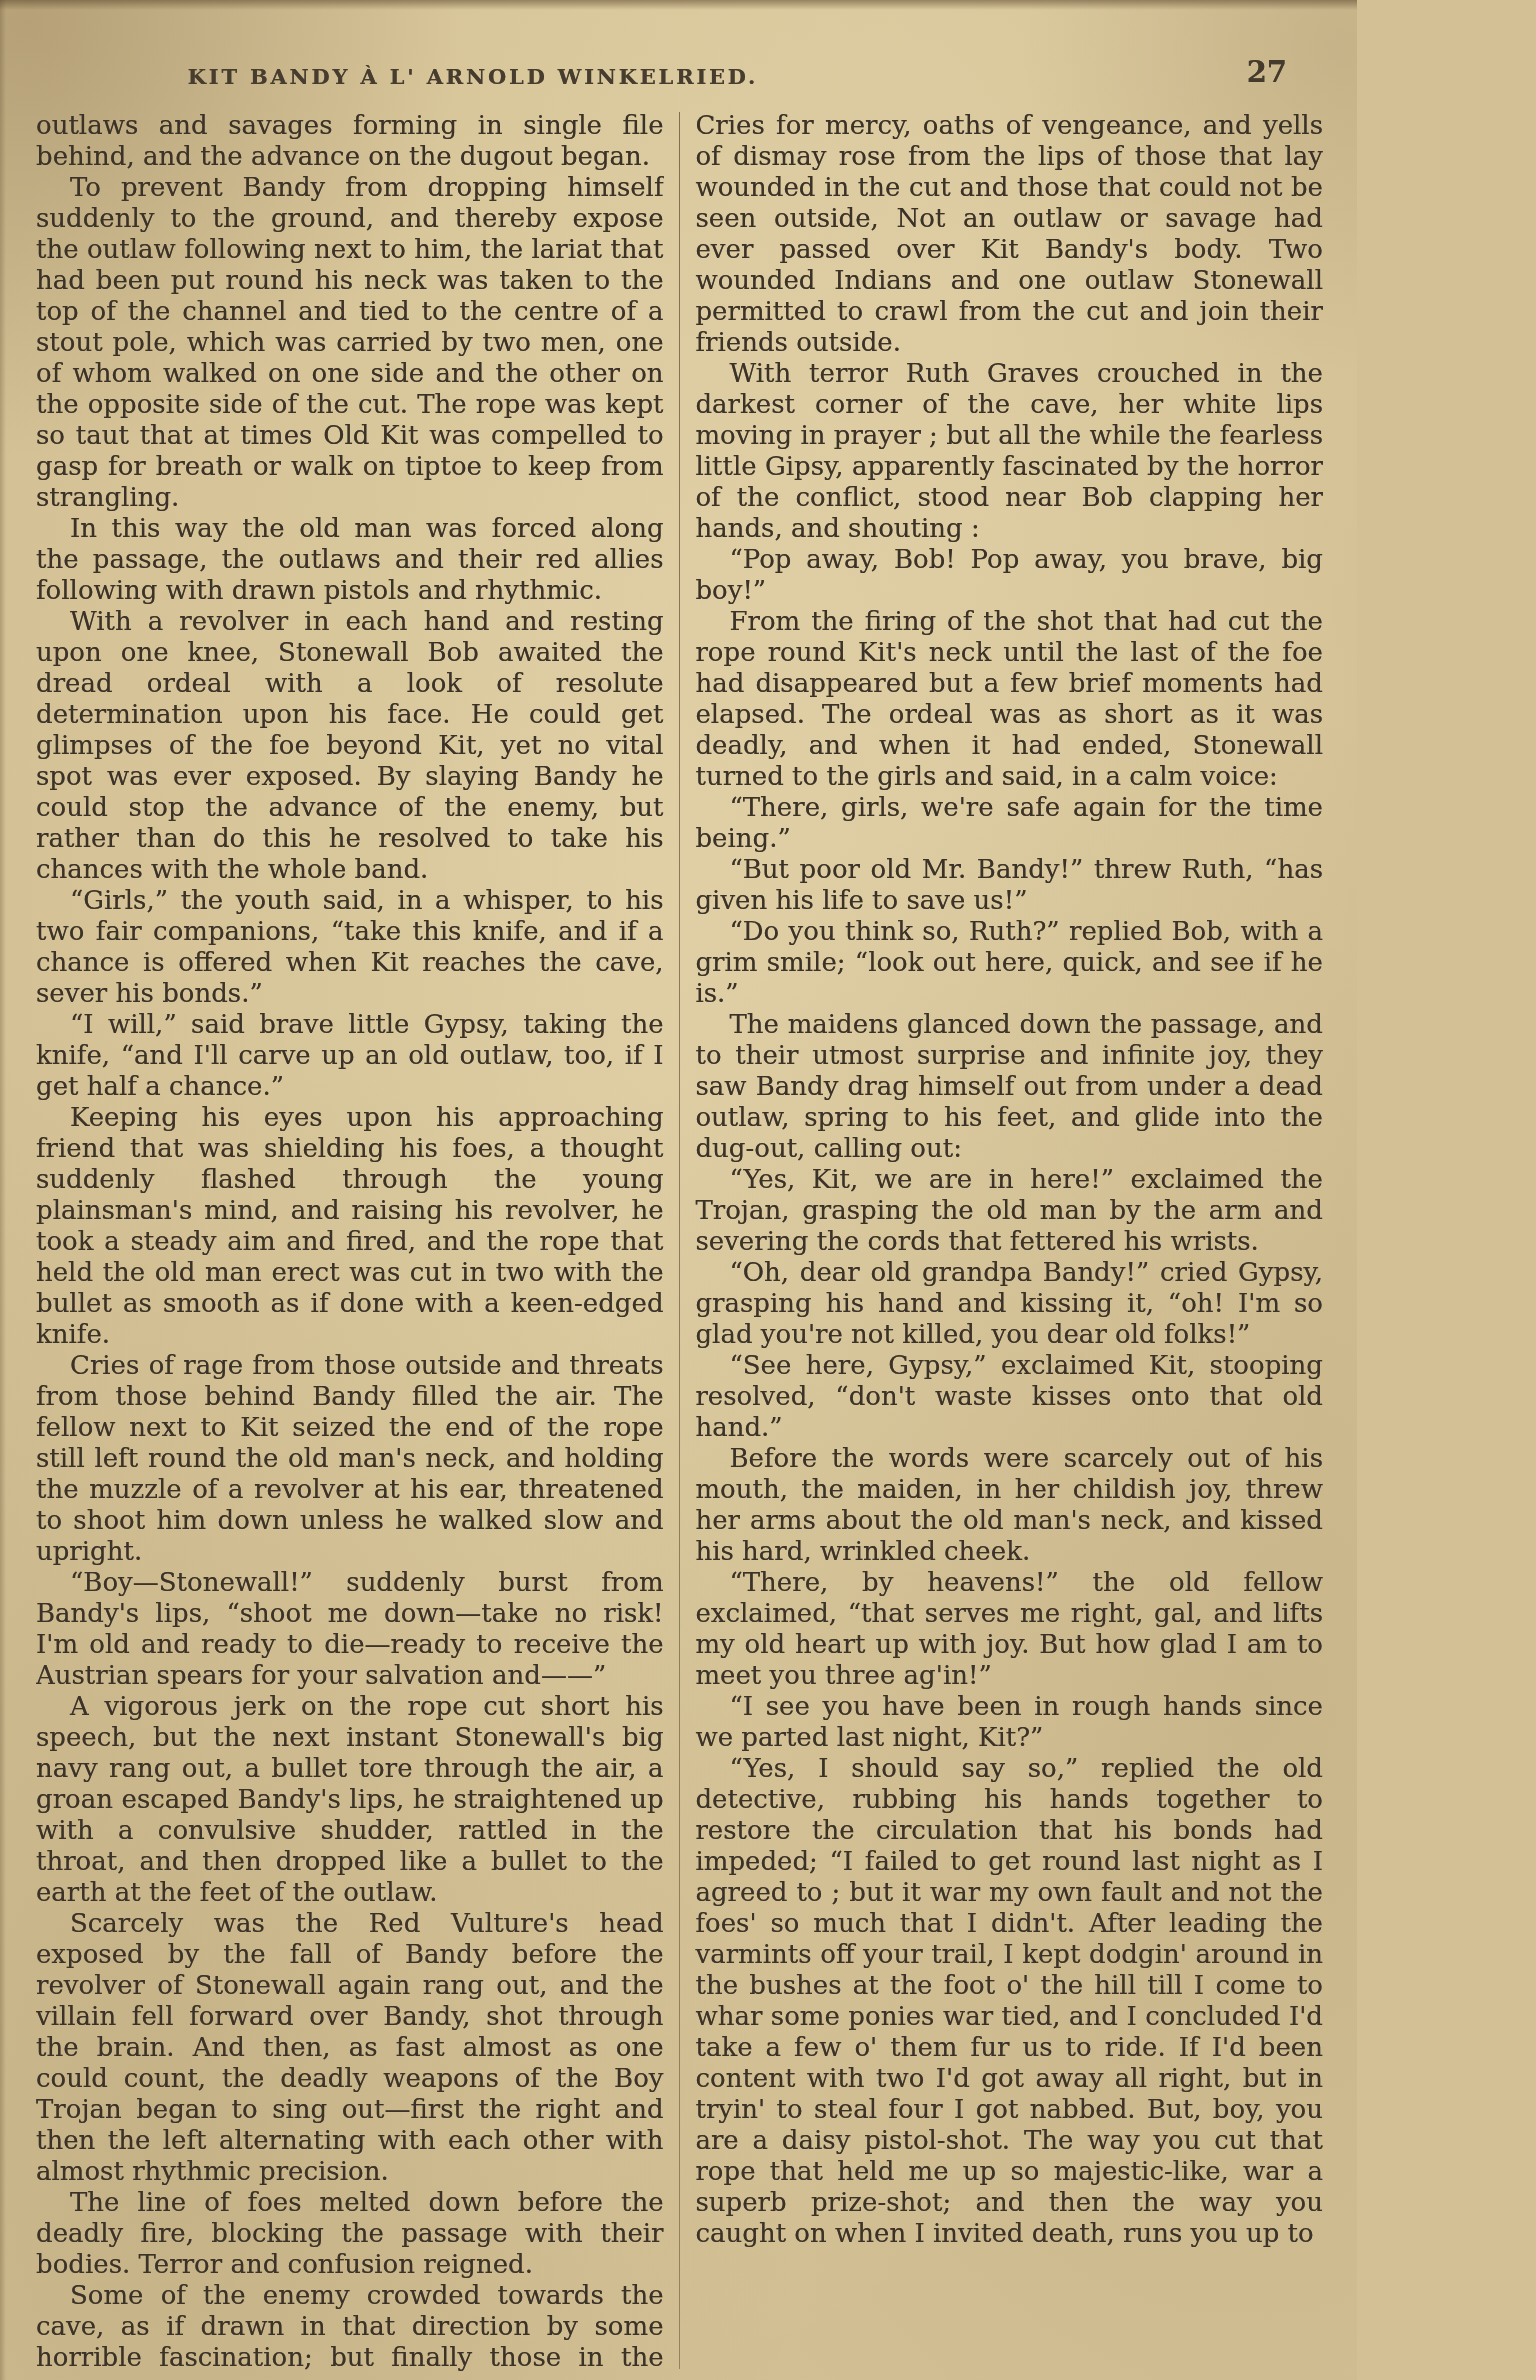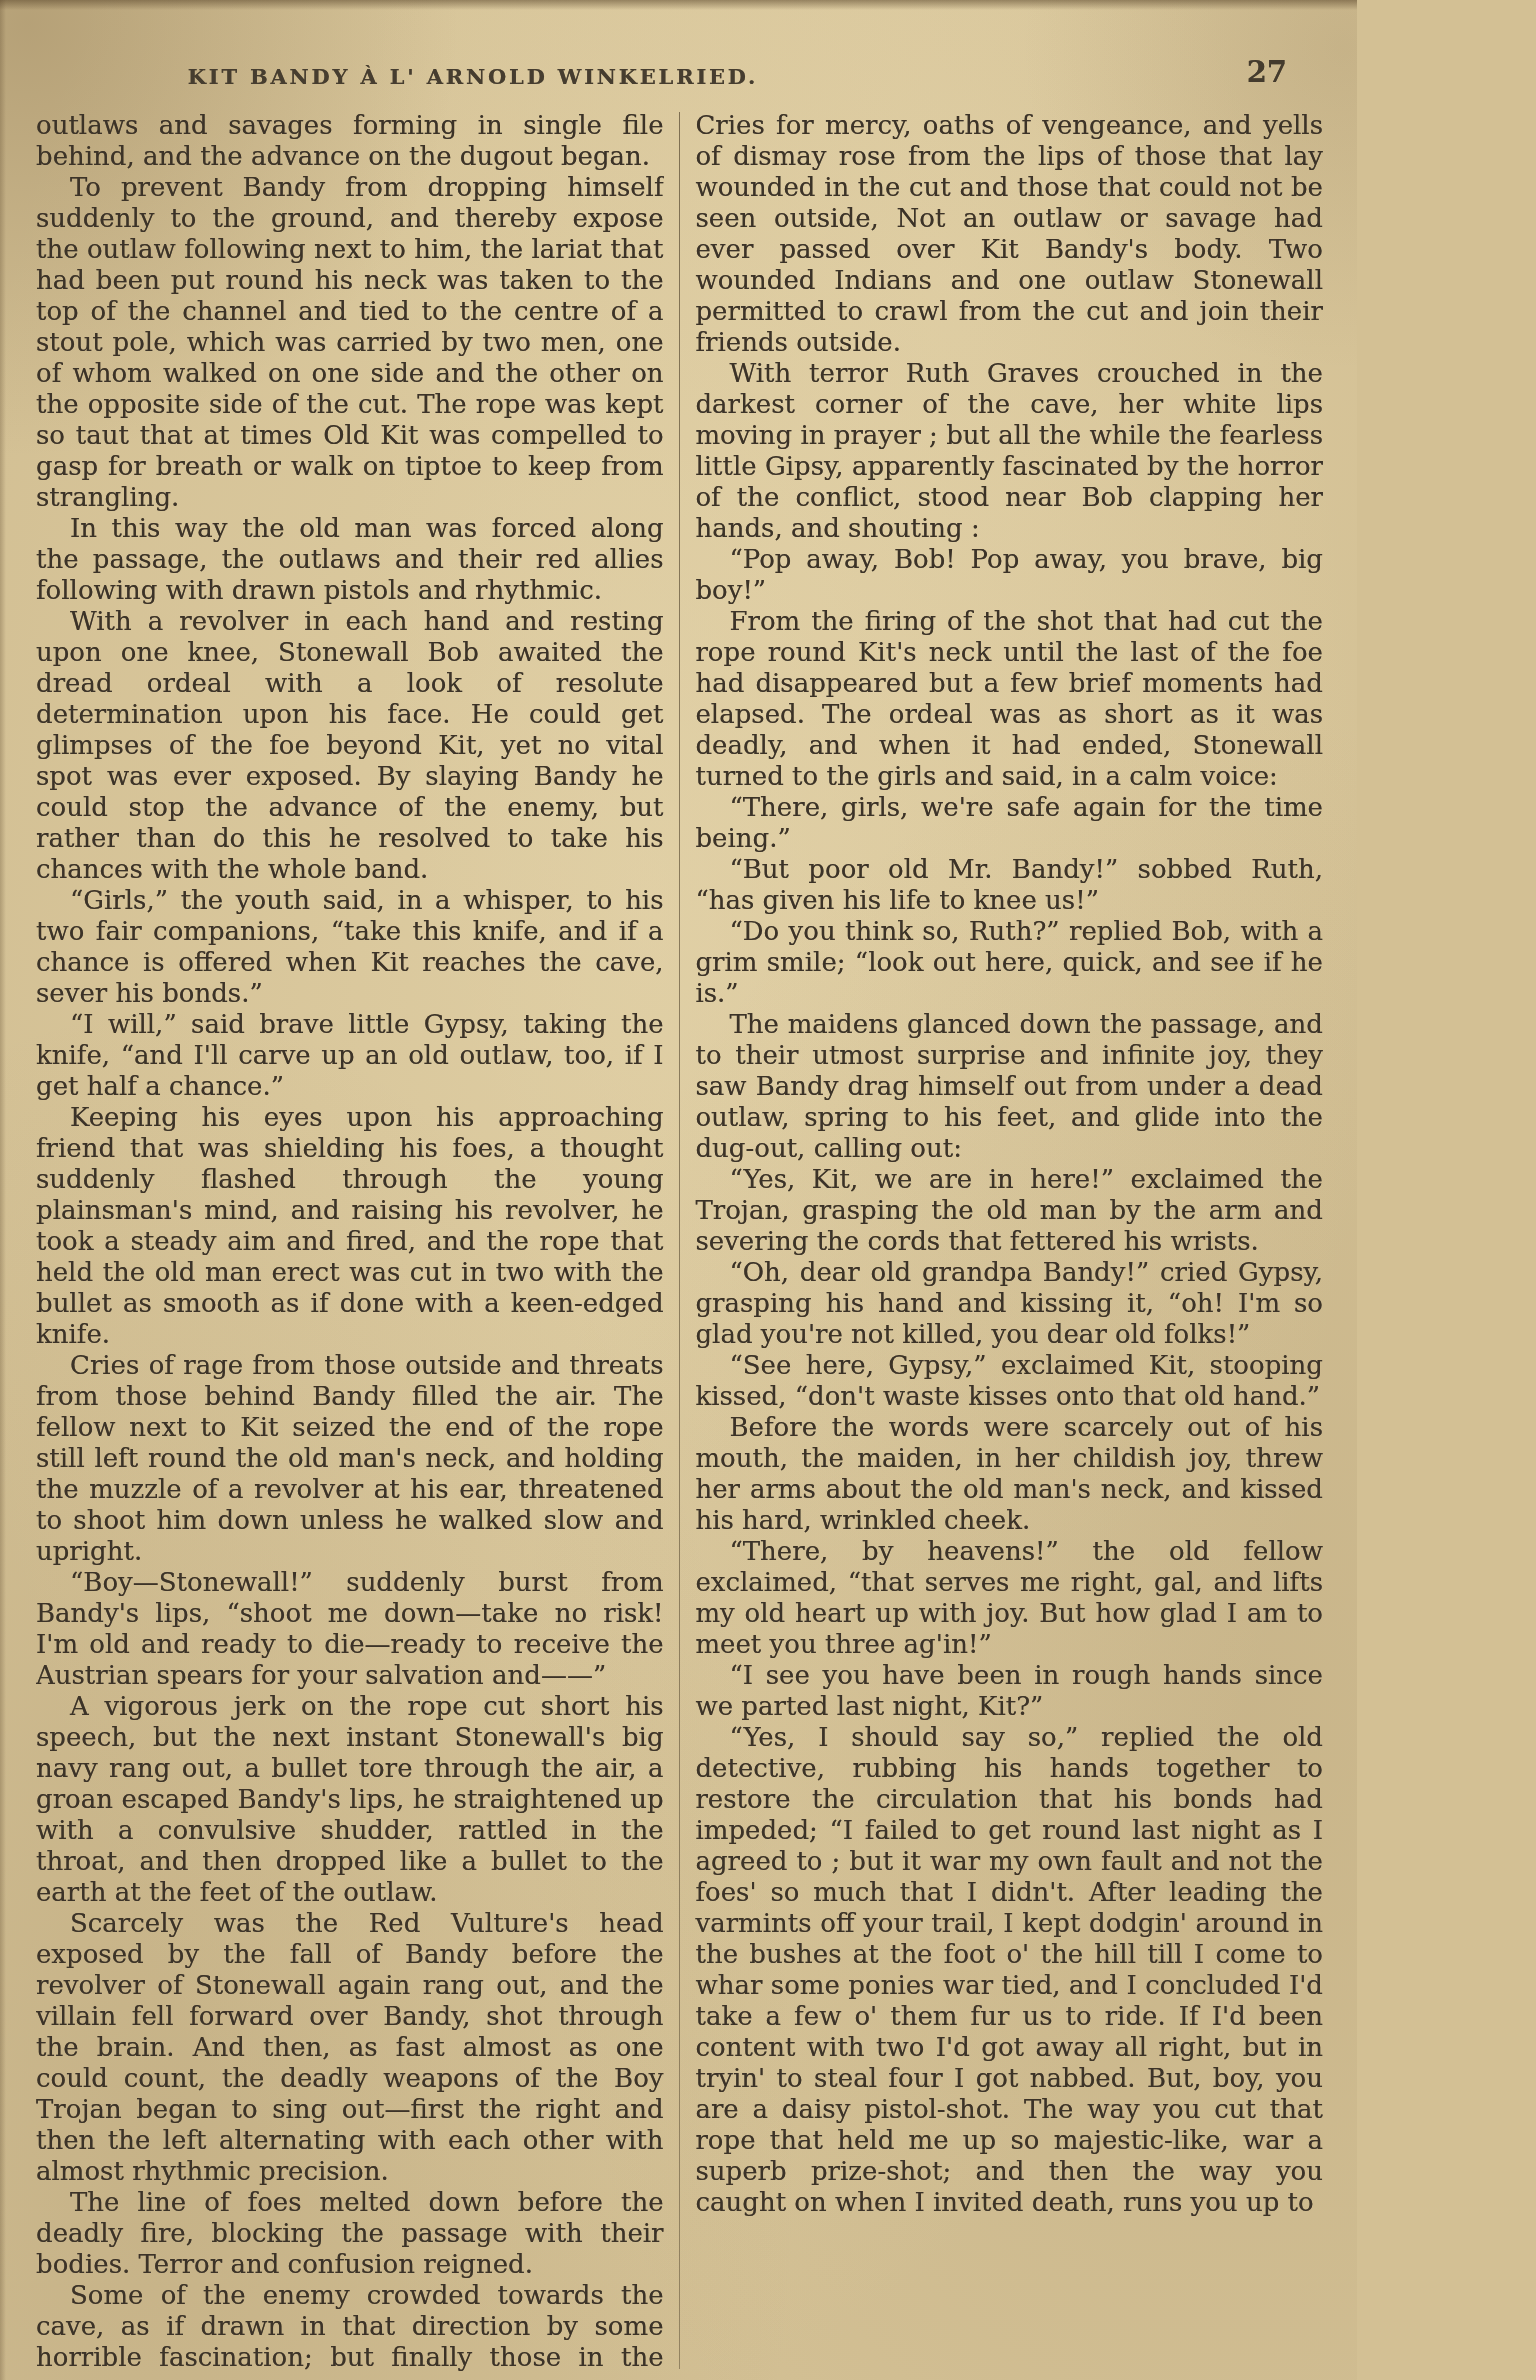--- a/index.html
+++ b/index.html
@@ -133,26 +133,26 @@
         <p>The line of foes melted down before the deadly fire, blocking the passage with their bodies.  Terror and confusion reigned.</p>
         <p>Some of the enemy crowded towards the cave, as if drawn in that direction by some horrible fascination; but finally those in the rear broke and fled,</p>
       </div>
     <div class="column-divider"></div>
     <div class="column">
         <p>Cries for mercy, oaths of vengeance, and yells of dismay rose from the lips of those that lay wounded in the cut and those that could not be seen outside, Not an outlaw or savage had ever passed over Kit Bandy's body.  Two wounded Indians and one outlaw Stonewall permitted to crawl from the cut and join their friends outside.</p>
         <p>With terror Ruth Graves crouched in the darkest corner of the cave, her white lips moving in prayer ; but all the while the fearless little Gipsy, apparently fascinated by the horror of the conflict, stood near Bob clapping her hands, and shouting :</p>
         <p>“Pop away, Bob!  Pop away, you brave, big boy!”</p>
         <p>From the firing of the shot that had cut the rope round Kit's neck until the last of the foe had disappeared but a few brief moments had elapsed.  The ordeal was as short as it was deadly, and when it had ended, Stonewall turned to the girls and said, in a calm voice:</p>
         <p>“There, girls, we're safe again for the time being.”</p>
-        <p>“But poor old Mr. Bandy!” sobbed Ruth, “has given his life to knee us!”</p>
+        <p>“But poor old Mr. Bandy!” threw Ruth, “has given his life to save us!”</p>
         <p>“Do you think so, Ruth?” replied Bob, with a grim smile; “look out here, quick, and see if he is.”</p>
         <p>The maidens glanced down the passage, and to their utmost surprise and infinite joy, they saw Bandy drag himself out from under a dead outlaw, spring to his feet, and glide into the dug-out, calling out:</p>
         <p>“Yes, Kit, we are in here!” exclaimed the Trojan, grasping the old man by the arm and severing the cords that fettered his wrists.</p>
         <p>“Oh, dear old grandpa Bandy!” cried Gypsy, grasping his hand and kissing it, “oh! I'm so glad you're not killed, you dear old folks!”</p>
-        <p>“See here, Gypsy,” exclaimed Kit, stooping kissed, “don't waste kisses onto that old hand.”</p>
+        <p>“See here, Gypsy,” exclaimed Kit, stooping resolved, “don't waste kisses onto that old hand.”</p>
         <p>Before the words were scarcely out of his mouth, the maiden, in her childish joy, threw her arms about the old man's neck, and kissed his hard, wrinkled cheek.</p>
         <p>“There, by heavens!” the old fellow exclaimed, “that serves me right, gal, and lifts my old heart up with joy.  But how glad I am to meet you three ag'in!”</p>
         <p>“I see you have been in rough hands since we parted last night, Kit?”</p>
         <p>“Yes, I should say so,” replied the old detective, rubbing his hands together to restore the circulation that his bonds had impeded; “I failed to get round last night as I agreed to ; but it war my own fault and not the foes' so much that I didn't.  After leading the varmints off your trail, I kept dodgin' around in the bushes at the foot o' the hill till I come to whar some ponies war tied, and I concluded I'd take a few o' them fur us to ride.  If I'd been content with two I'd got away all right, but in tryin' to steal four I got nabbed.  But, boy, you are a daisy pistol-shot.  The way you cut that rope that held me up so majestic-like, war a superb prize-shot; and then the way you caught on when I invited death, runs you up to</p>
       </div>
   </div>
 
 </div>
 
 

